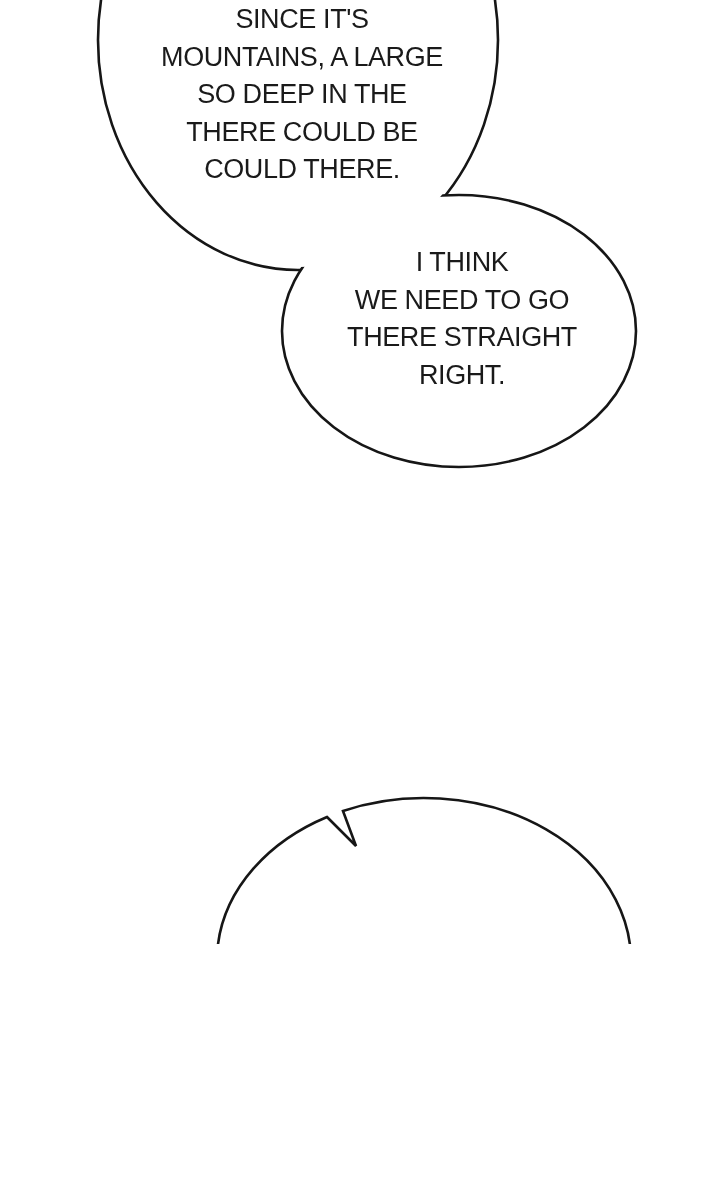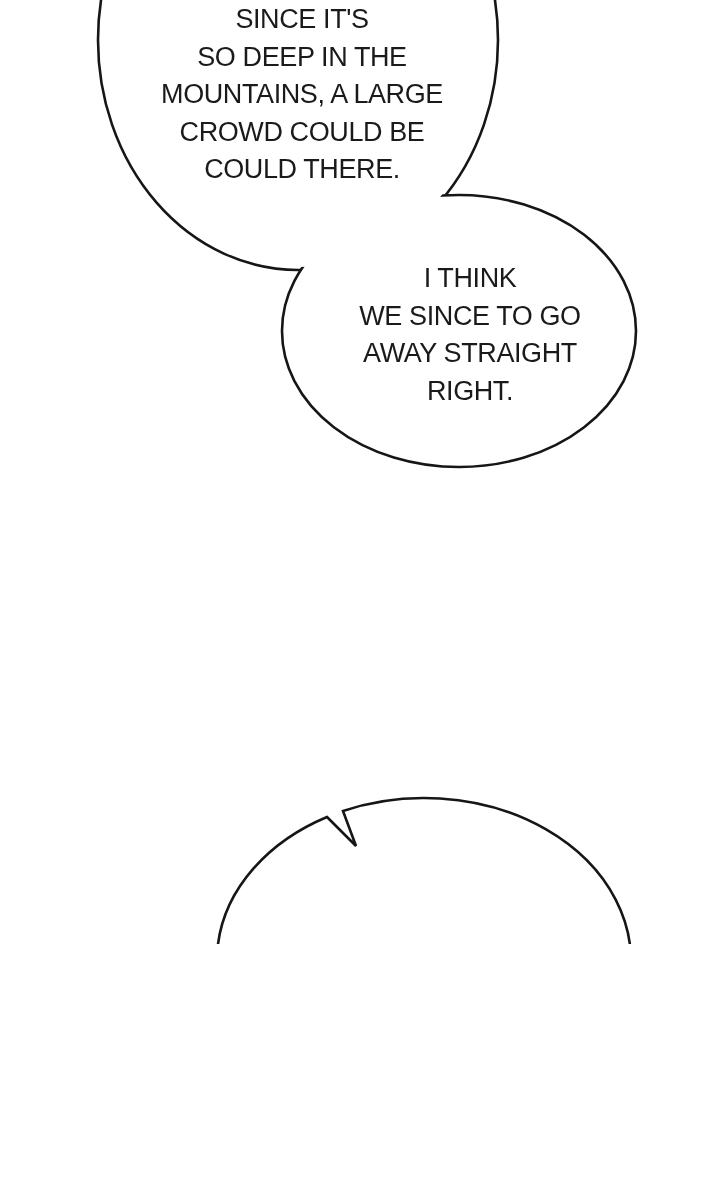--- a/index.html
+++ b/index.html
@@ -9,21 +9,21 @@
     font-family:"Liberation Sans","DejaVu Sans",sans-serif;
   }
   .art{position:absolute;left:0;top:0;}
   .bubble-text{
     position:absolute;transform:translateX(-50%);
     text-align:center;white-space:nowrap;
     font-size:27px;line-height:37.5px;letter-spacing:-0.4px;
     color:#1a1a1a;font-weight:400;
   }
   #t1{left:302px;top:1px;}
-  #t2{left:462px;top:260px;margin-left:8px;}
+  #t2{left:462px;top:244px;}
   #t3{left:440px;top:884px;}
 </style>
 </head>
 <body>
 
 <div class="page">
 
   <svg class="art" width="720" height="1201" viewBox="0 0 720 1201">
     <defs>
       <linearGradient id="skyGrad" x1="0" y1="0" x2="0" y2="1">
@@ -59,27 +59,27 @@
 
     <ellipse cx="298" cy="40" rx="200" ry="230" fill="#ffffff" stroke-width="2.6" stroke="#161616"></ellipse>
     <ellipse cx="459" cy="331" rx="177" ry="136" fill="#ffffff"></ellipse>
     <ellipse cx="459" cy="331" rx="177" ry="136" fill="none" stroke-width="2.6" mask="url(#hideInsideB1)" stroke="#161616"></ellipse>
 
     <path d="M 327 817 L 356 846 L 343 811 A 207 163 0 1 1 327 817 Z" fill="#ffffff" stroke-width="2.6" stroke-linejoin="miter" stroke="#161616"></path>
   </svg>
 
   <div class="bubble-text" id="t1">
     <div>SINCE IT'S</div>
+    <div>MOUNTAINS, A LARGE</div>
     <div>SO DEEP IN THE</div>
-    <div>MOUNTAINS, A LARGE</div>
-    <div>CROWD COULD BE</div>
+    <div>THERE COULD BE</div>
     <div>COULD THERE.</div>
   </div>
 
   <div class="bubble-text" id="t2">
     <div>I THINK</div>
-    <div>WE SINCE TO GO</div>
-    <div>AWAY STRAIGHT</div>
+    <div>WE NEED TO GO</div>
+    <div>THERE STRAIGHT</div>
     <div>RIGHT.</div>
   </div>
 
 
 </div>
 
 </body></html>

